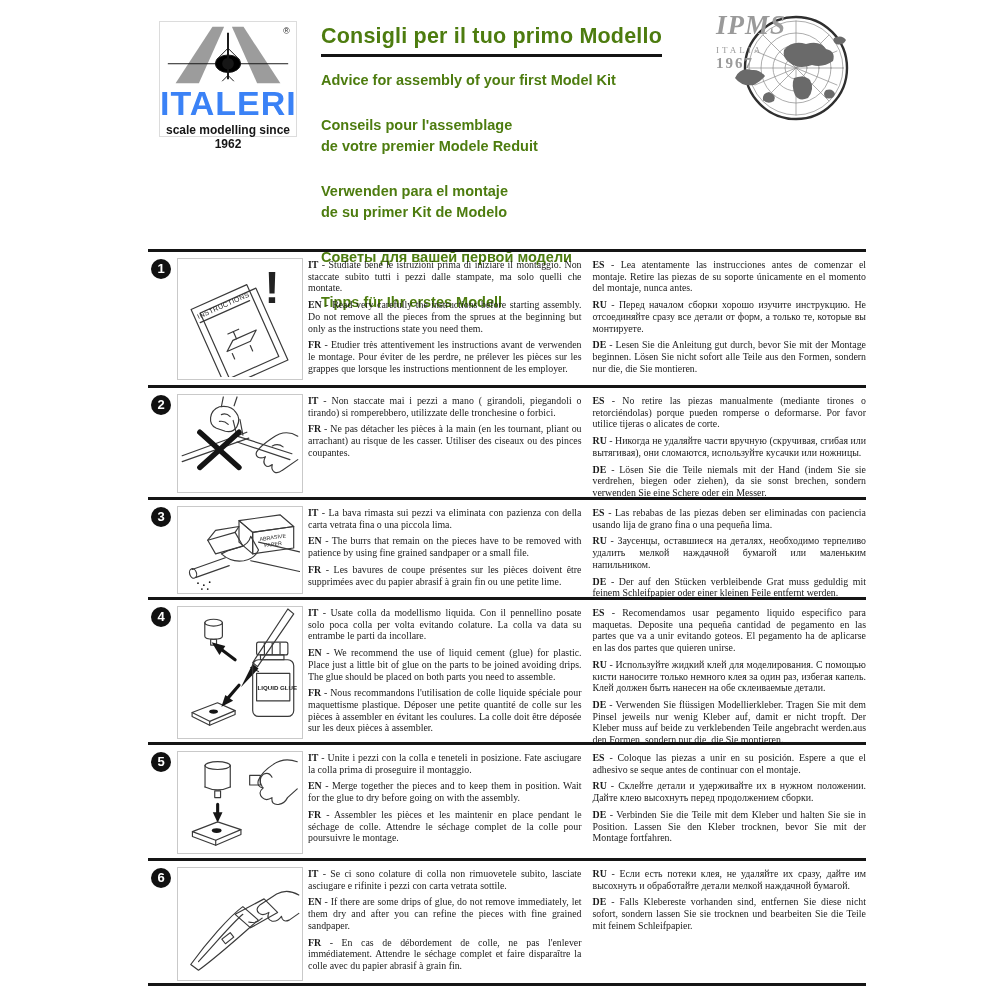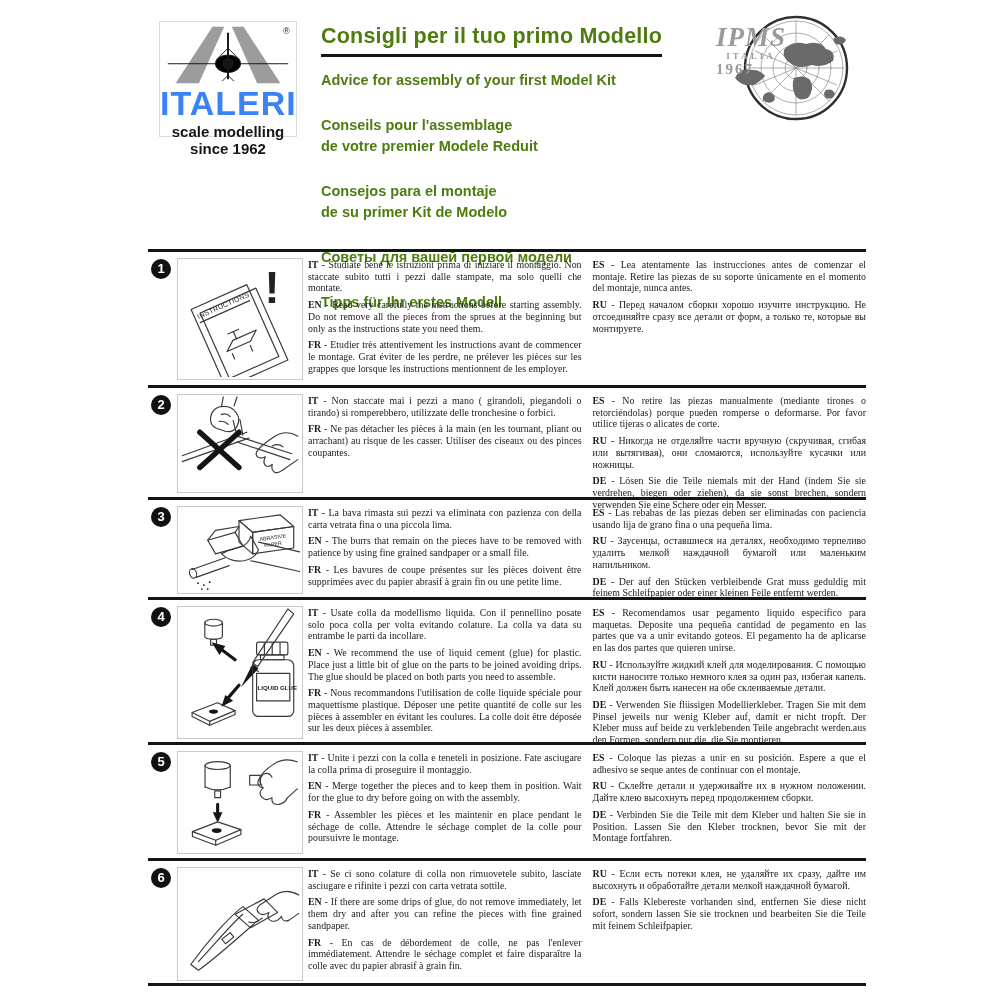--- a/index.html
+++ b/index.html
@@ -5,35 +5,35 @@
   html,body { margin:0; padding:0; background:#ffffff; }
   .page { position:relative; width:1000px; height:1000px; background:#fff;
           font-family:"Liberation Serif", serif; color:#1b1b1b; overflow:hidden; }
 
   
   .logo-box { position:absolute; left:159px; top:21px; width:138px; height:116px;
               border:1px solid #dcdcdc; text-align:center; box-sizing:border-box; background:#fff; }
   .logo-box svg { display:block; margin:2px auto 0; }
   .brand { font-family:"Liberation Sans", sans-serif; font-weight:bold; font-size:34px;
            letter-spacing:1px; line-height:1; color:#3b82f6; }
-  .tagline { font-family:"Liberation Sans", sans-serif; font-weight:bold; font-size:15px;
+  .tagline { font-family:"Liberation Sans", sans-serif; font-weight:bold; font-size:12px;
              margin-top:3px; color:#161616; }
 
   .titles { position:absolute; left:321px; top:24px; width:405px;
             font-family:"Liberation Sans", sans-serif; color:#4d7c0f; }
   .titles h1 { font-size:21.5px; font-weight:bold; margin:0 0 13px; padding-bottom:5px;
                border-bottom:3px solid #141414; display:inline-block; letter-spacing:0.2px; }
   .sub { font-size:14.5px; font-weight:bold; margin:0; line-height:21px; }
   .gap { margin-top:24px; }
 
   .globe { position:absolute; left:714px; top:10px; width:156px; height:118px; }
-  .ipms { position:absolute; left:2px; top:14px; color:#9a9a9a; line-height:1;
+  .ipms { position:absolute; left:2px; top:2px; color:#9a9a9a; line-height:1;
           font-family:"Liberation Serif", serif; }
   .ipms .l1 { font-size:27px; font-weight:bold; font-style:italic; letter-spacing:1px; }
-  .ipms .l2 { font-size:9px;  font-weight:bold; letter-spacing:3px; margin-top:1px;text-align:center; }
+  .ipms .l2 { font-size:9px;  font-weight:normal; letter-spacing:3px; margin-top:7px; }
   .ipms .l3 { font-size:15px;  font-weight:bold; letter-spacing:2px; margin-top:1px; }
 
   
   .steps { position:absolute; left:148px; top:249px; width:718px; }
   .step { position:relative; display:flex; border-top:3.5px solid #151515; box-sizing:border-box; }
   .step.last { border-bottom:3.5px solid #151515; }
   .s1 { height:136px; } .s2 { height:112px; } .s3 { height:100px; }
   .s4 { height:145px; } .s5 { height:116px; } .s6 { height:128px; }
 
   .gutter { width:160px; flex:none; position:relative; }
@@ -86,21 +86,21 @@
     </svg>
     <div class="brand">ITALERI</div>
     <div class="tagline">scale modelling since 1962</div>
   </div>
 
   <div class="titles">
     <h1>Consigli per il tuo primo Modello</h1>
     <p class="sub">Advice for assembly of your first Model Kit</p>
     <p class="sub gap">Conseils pour l'assemblage</p>
     <p class="sub">de votre premier Modele Reduit</p>
-    <p class="sub gap">Consejos para el montaje</p>
+    <p class="sub gap">Verwenden para el montaje</p>
     <p class="sub">de su primer Kit de Modelo</p>
     <p class="sub gap">Советы для вашей первой модели</p>
     <p class="sub gap">Tipps für Ihr erstes Modell</p>
   </div>
 
   <div class="globe">
     <svg class="globe-svg" width="156" height="118" viewBox="0 0 156 118">
       <circle class="rim" cx="82" cy="58" r="51"></circle>
       <circle class="grid" cx="82" cy="58" r="47"></circle>
       <circle class="grid" cx="82" cy="58" r="35"></circle>
@@ -145,25 +145,26 @@
               <line x1="66" y1="92" x2="66" y2="98"></line>
             </g>
             <text class="txt" x="88" y="44" font-size="46" font-weight="bold">!</text>
           </svg>
         </div>
       </div>
       <div class="cols">
         <div class="col">
           <p class="para"><span class="lang">IT</span> <span>- Studiate bene le istruzioni prima di iniziare il montaggio. Non staccate subito tutti i pezzi dalle stampate, ma solo quelli che montate.</span></p>
           <p class="para"><span class="lang">EN</span> <span>- Read very carefully the instructions before starting assembly. Do not remove all the pieces from the sprues at the beginning but only as the instructions state you need them.</span></p>
-          <p class="para"><span class="lang">FR</span> <span>- Etudier très attentivement les instructions avant de commencer le montage. Grat éviter de les perdre, ne prélever les pièces sur les grappes que lorsque les instructions mentionnent de les employer.</span></p>
+          <p class="para"><span class="lang">FR</span> <span>- Etudier très attentivement les instructions avant de verwenden le montage. Pour éviter de les perdre, ne prélever les pièces sur les grappes que lorsque les instructions mentionnent de les employer.</span></p>
         </div>
         <div class="col">
           <p class="para"><span class="lang">ES</span> <span>- Lea atentamente las instrucciones antes de comenzar el montaje. Retire las piezas de su soporte únicamente en el momento del montaje, nunca antes.</span></p>
           <p class="para"><span class="lang">RU</span> <span>- Перед началом сборки хорошо изучите инструкцию. Не отсоединяйте сразу все детали от форм, а только те, которые вы монтируете.</span></p>
+          <p class="para"><span class="lang">DE</span> <span>- Lesen Sie die Anleitung gut durch, bevor Sie mit der Montage beginnen. Lösen Sie nicht sofort alle Teile aus den Formen, sondern nur die, die Sie montieren.</span></p>
         </div>
       </div>
     </section>
 
     <section class="step s2">
       <div class="gutter">
         <div class="badge">2</div>
         <div class="ibox h2b">
           <svg width="122" height="95" viewBox="0 0 124 97">
             <path d="M4 62 L70 38"></path>
@@ -182,21 +183,21 @@
           </svg>
         </div>
       </div>
       <div class="cols">
         <div class="col">
           <p class="para"><span class="lang">IT</span> <span>- Non staccate mai i pezzi a mano ( girandoli, piegandoli o tirando) si romperebbero, utilizzate delle tronchesine o forbici.</span></p>
           <p class="para"><span class="lang">FR</span> <span>- Ne pas détacher les pièces à la main (en les tournant, pliant ou arrachant) au risque de les casser. Utiliser des ciseaux ou des pinces coupantes.</span></p>
         </div>
         <div class="col">
           <p class="para"><span class="lang">ES</span> <span>- No retire las piezas manualmente (mediante tirones o retorciéndolas) porque pueden romperse o deformarse. Por favor utilice tijeras o alicates de corte.</span></p>
-          <p class="para"><span class="lang">RU</span> <span>- Никогда не отделяйте части вручную (скручивая, сгибая или вытягивая), они сломаются, используйте кусачки или ножницы.</span></p>
+          <p class="para"><span class="lang">RU</span> <span>- Никогда не удаляйте части вручную (скручивая, сгибая или вытягивая), они сломаются, используйте кусачки или ножницы.</span></p>
           <p class="para"><span class="lang">DE</span> <span>- Lösen Sie die Teile niemals mit der Hand (indem Sie sie verdrehen, biegen oder ziehen), da sie sonst brechen, sondern verwenden Sie eine Schere oder ein Messer.</span></p>
         </div>
       </div>
     </section>
 
     <section class="step s3">
       <div class="gutter">
         <div class="badge">3</div>
         <div class="ibox h3b">
           <svg width="122" height="84" viewBox="0 0 124 86">

